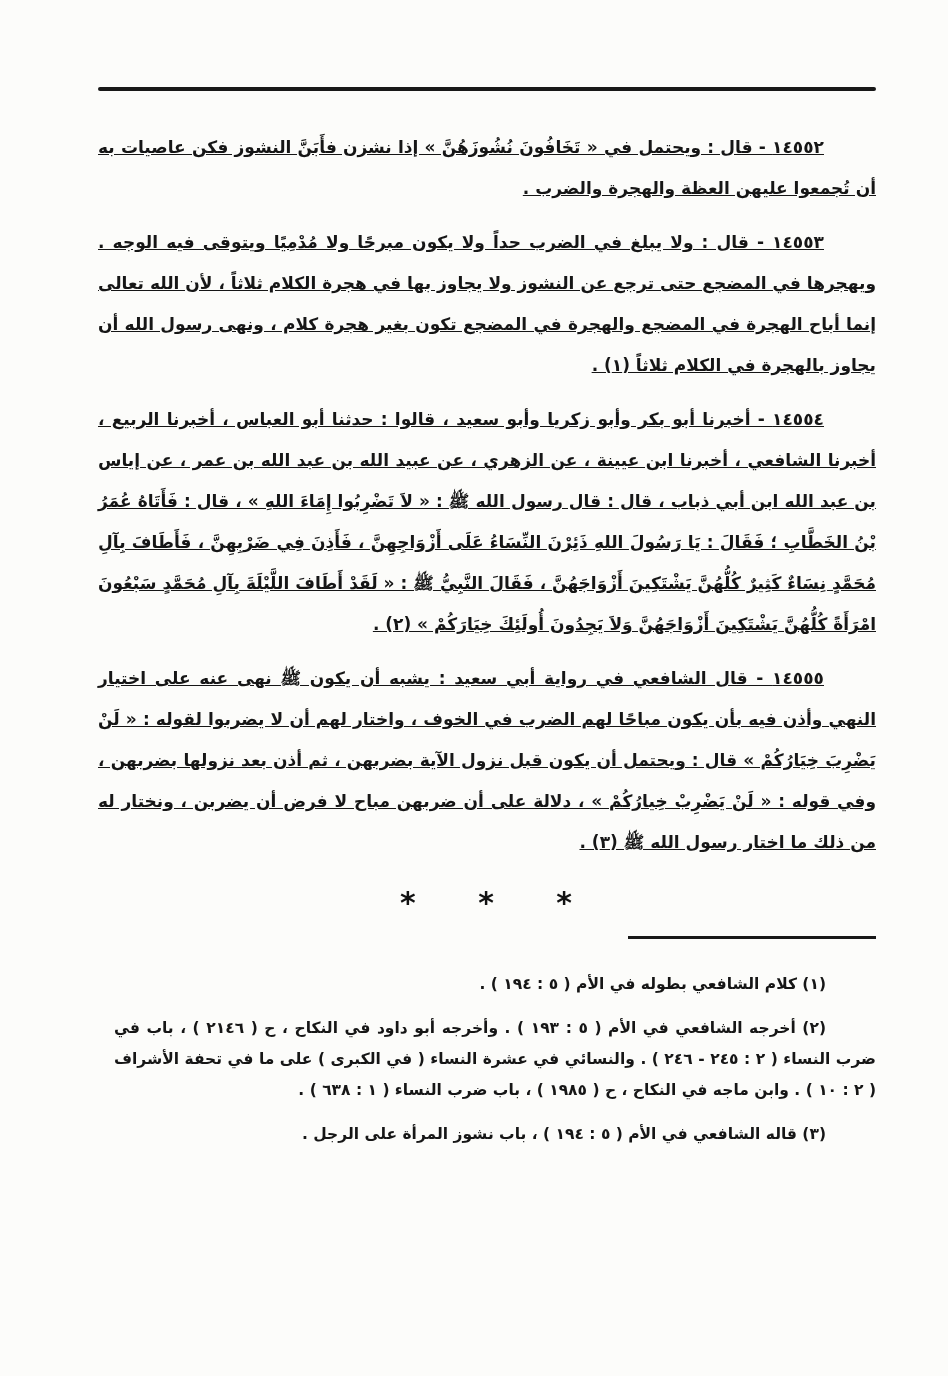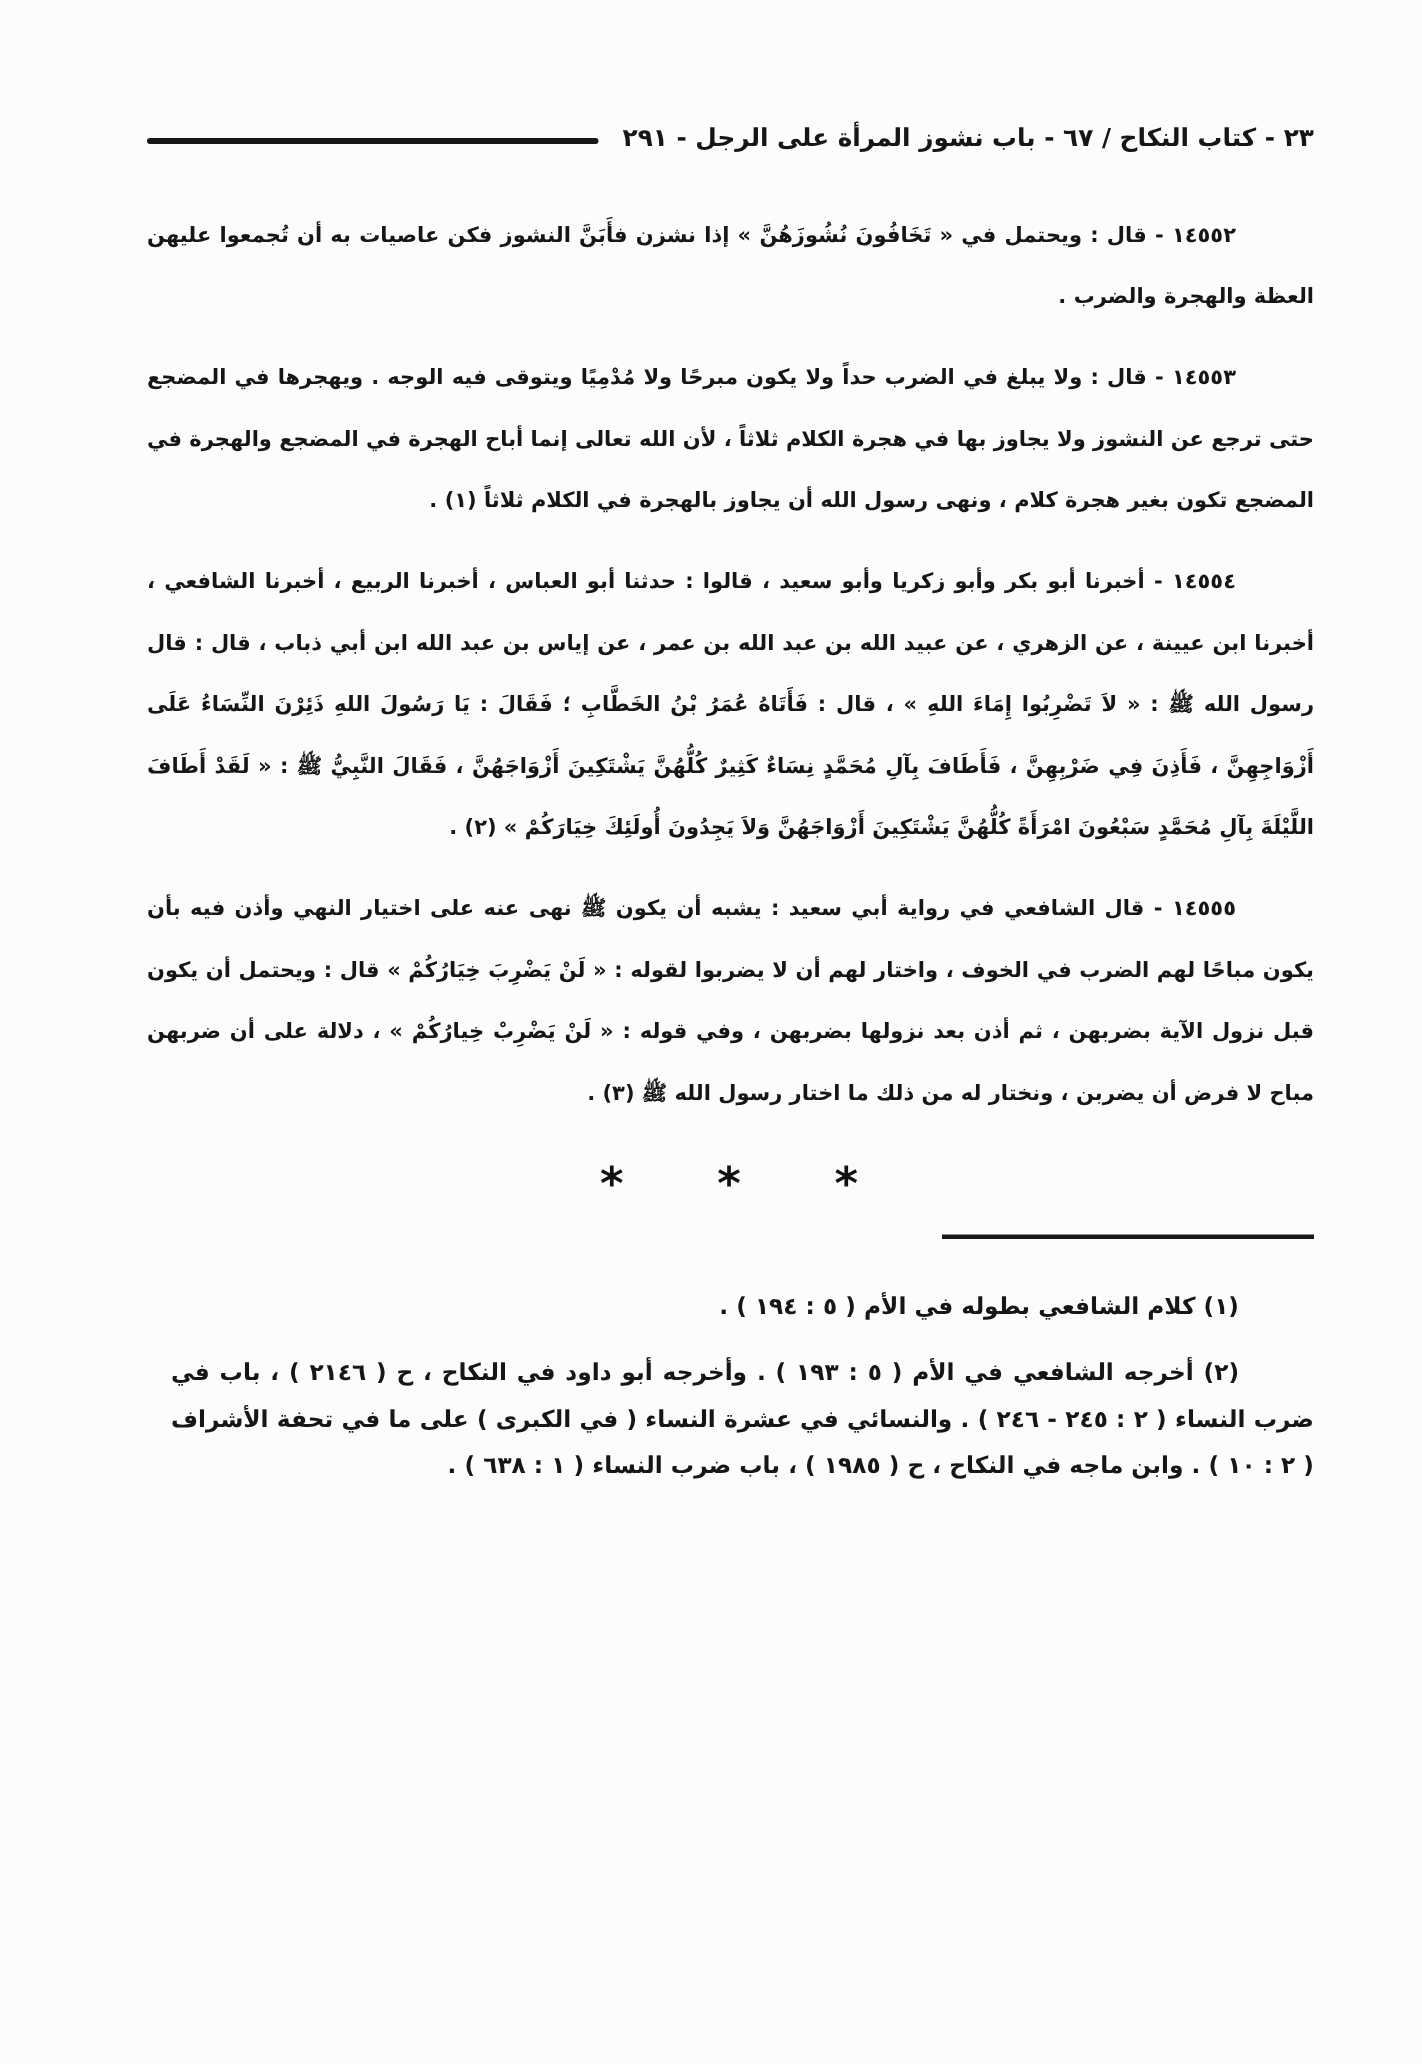--- a/index.html
+++ b/index.html
@@ -32,24 +32,25 @@
   }
   .header-rule {
     flex: 1;
     height: 4px;
     background: #181818;
     border-radius: 2px;
     margin-top: 5px;
   }
   .body-text {
     margin-top: 36px;
-    font-size: 14px;
+    font-size: 17px;
     font-weight: bold;
     line-height: 41px;
     text-align: justify;
+    text-decoration: underline;
   }
   .body-text p {
     margin: 0 0 13px 0;
     text-indent: 52px;
   }
   .separator {
     text-align: center;
     font-size: 30px;
     font-weight: bold;
     word-spacing: 48px;
@@ -74,34 +75,34 @@
     text-indent: 50px;
   }
 </style>
 </head>
 <body>
 
 <div class="page">
   <div class="inner">
 
     <header class="page-header">
-      <span class="header-text">٢٣ - كتاب النكاح / ٦٧ - باب نشوز المرأة على الرجل - ٢٩١</span>
       <span class="header-rule"></span>
     </header>
 
     <main class="body-text">
       <p>١٤٥٥٢ - قال : ويحتمل في « تَخَافُونَ نُشُوزَهُنَّ » إذا نشزن فأَبَنَّ النشوز فكن عاصيات به أن تُجمعوا عليهن العظة والهجرة والضرب .</p>
       <p>١٤٥٥٣ - قال : ولا يبلغ في الضرب حداً ولا يكون مبرحًا ولا مُدْمِيًا ويتوقى فيه الوجه . ويهجرها في المضجع حتى ترجع عن النشوز ولا يجاوز بها في هجرة الكلام ثلاثاً ، لأن الله تعالى إنما أباح الهجرة في المضجع والهجرة في المضجع تكون بغير هجرة كلام ، ونهى رسول الله أن يجاوز بالهجرة في الكلام ثلاثاً (١) .</p>
       <p>١٤٥٥٤ - أخبرنا أبو بكر وأبو زكريا وأبو سعيد ، قالوا : حدثنا أبو العباس ، أخبرنا الربيع ، أخبرنا الشافعي ، أخبرنا ابن عيينة ، عن الزهري ، عن عبيد الله بن عبد الله بن عمر ، عن إياس بن عبد الله ابن أبي ذباب ، قال : قال رسول الله ﷺ : « لاَ تَضْرِبُوا إِمَاءَ اللهِ » ، قال : فَأَتَاهُ عُمَرُ بْنُ الخَطَّابِ ؛ فَقَالَ : يَا رَسُولَ اللهِ ذَئِرْنَ النِّسَاءُ عَلَى أَزْوَاجِهِنَّ ، فَأَذِنَ فِي ضَرْبِهِنَّ ، فَأَطَافَ بِآلِ مُحَمَّدٍ نِسَاءٌ كَثِيرٌ كُلُّهُنَّ يَشْتَكِينَ أَزْوَاجَهُنَّ ، فَقَالَ النَّبِيُّ ﷺ : « لَقَدْ أَطَافَ اللَّيْلَةَ بِآلِ مُحَمَّدٍ سَبْعُونَ امْرَأَةً كُلُّهُنَّ يَشْتَكِينَ أَزْوَاجَهُنَّ وَلاَ يَجِدُونَ أُولَئِكَ خِيَارَكُمْ » (٢) .</p>
       <p>١٤٥٥٥ - قال الشافعي في رواية أبي سعيد : يشبه أن يكون ﷺ نهى عنه على اختيار النهي وأذن فيه بأن يكون مباحًا لهم الضرب في الخوف ، واختار لهم أن لا يضربوا لقوله : « لَنْ يَضْرِبَ خِيَارُكُمْ » قال : ويحتمل أن يكون قبل نزول الآية بضربهن ، ثم أذن بعد نزولها بضربهن ، وفي قوله : « لَنْ يَضْرِبْ خِيارُكُمْ » ، دلالة على أن ضربهن مباح لا فرض أن يضربن ، ونختار له من ذلك ما اختار رسول الله ﷺ (٣) .</p>
     </main>
 
     <div class="separator">* * *</div>
 
     <div class="footnote-rule"></div>
 
     <section class="footnotes">
       <p>(١) كلام الشافعي بطوله في الأم ( ٥ : ١٩٤ ) .</p>
       <p>(٢) أخرجه الشافعي في الأم ( ٥ : ١٩٣ ) . وأخرجه أبو داود في النكاح ، ح ( ٢١٤٦ ) ، باب في ضرب النساء ( ٢ : ٢٤٥ - ٢٤٦ ) . والنسائي في عشرة النساء ( في الكبرى ) على ما في تحفة الأشراف ( ٢ : ١٠ ) . وابن ماجه في النكاح ، ح ( ١٩٨٥ ) ، باب ضرب النساء ( ١ : ٦٣٨ ) .</p>
+      <p>(٣) قاله الشافعي في الأم ( ٥ : ١٩٤ ) ، باب نشوز المرأة على الرجل .</p>
     </section>
 
   </div>
 </div>
 
 </body></html>

